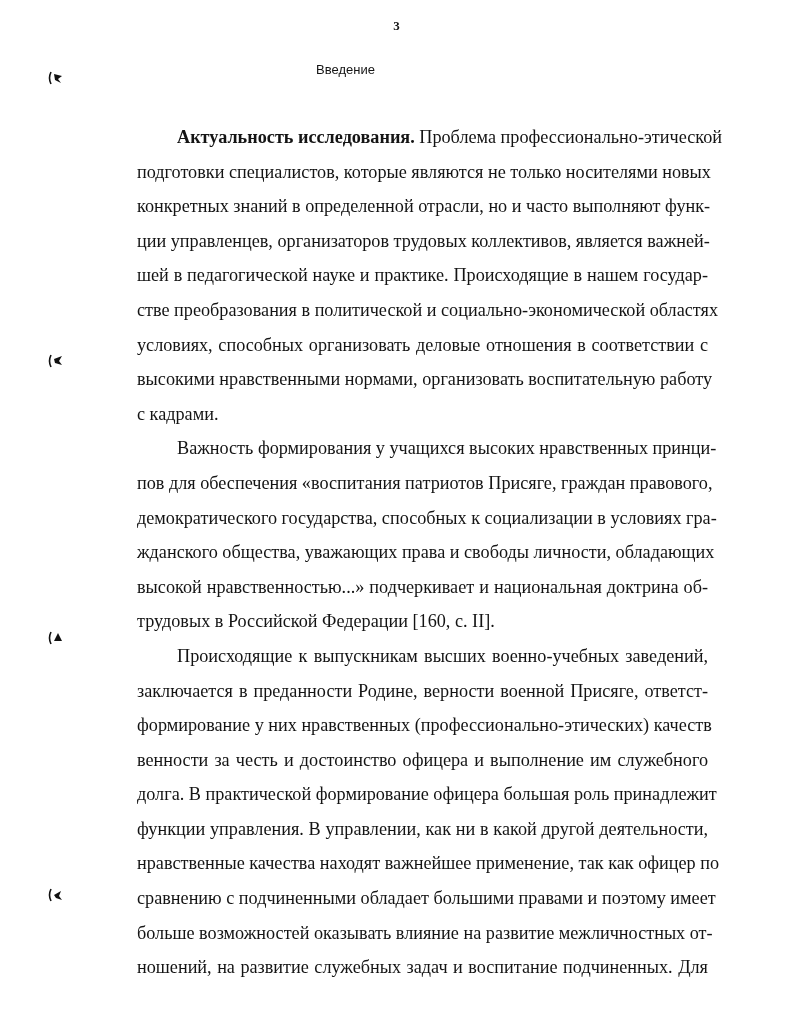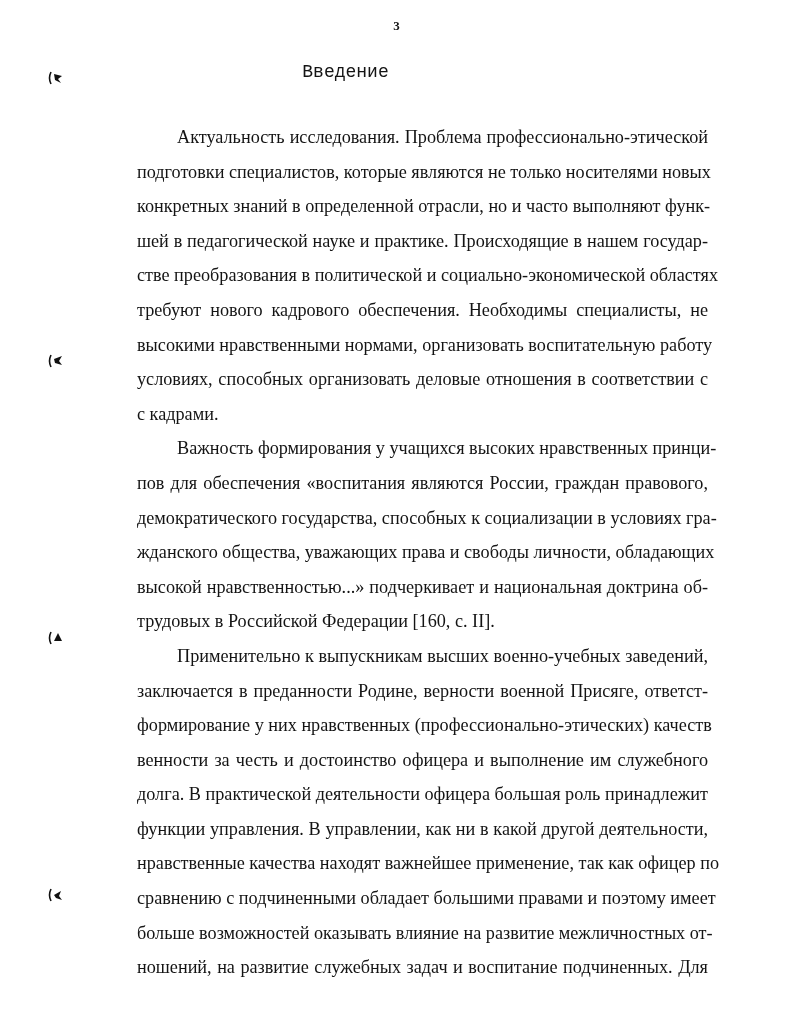--- a/index.html
+++ b/index.html
@@ -1,27 +1,27 @@
 <!DOCTYPE html>
 <html><head>
 <meta charset="utf-8">
 <style>
   html, body { margin: 0; padding: 0; background: #ffffff; }
   body { width: 793px; height: 1024px; position: relative; overflow: hidden; color: #141414; }
   .page { position: absolute; left: 0; top: 0; width: 793px; height: 1024px; background: #ffffff; }
   .page-number { position: absolute; left: 0; width: 793px; top: 18px; text-align: center;
     font-family: "Liberation Serif", serif; font-size: 13px; font-weight: bold; }
   .title { position: absolute; left: 0; width: 691px; top: 62px; text-align: center;
-    font-family: Liberation Mono, monospace; font-size: 18px; }
+    font-family: Liberation Sans, sans-serif; font-size: 13px; }
   .body-text { position: absolute; left: 137px; width: 571px; top: 120px;
     font-family: "Liberation Serif", serif; font-size: 18.2px; line-height: 34.6px; }
   .line { display: block; white-space: nowrap; text-align: justify; text-align-last: justify; height: 34.6px; }
   .line.last { text-align-last: left; }
   .line.indent { padding-left: 40px; }
-  .bold { font-weight: normal; }
+  .bold { font-weight: bold; }
   .mark { position: absolute; width: 16px; height: 16px; }
   .mark svg { width: 16px; height: 16px; display: block; }
 </style>
 </head>
 <body>
 
 <div class="page">
 
   <div class="page-number">3</div>
   <div class="title">Введение</div>
@@ -50,43 +50,43 @@
         <path d="M6 8 L13 4 L11 9 L14 13 L8 11 Z" fill="#111"></path>
       </svg>
   </div>
 
   <div class="body-text">
 
     <div>
       <span class="line indent"><span class="bold">Актуальность исследования.</span><span> Проблема профессионально-этической</span></span>
       <span class="line">подготовки специалистов, которые являются не только носителями новых</span>
       <span class="line">конкретных знаний в определенной отрасли, но и часто выполняют функ-</span>
+      <span class="line">ции управленцев, организаторов трудовых коллективов, является важней-</span>
       <span class="line">шей в педагогической науке и практике. Происходящие в нашем государ-</span>
       <span class="line">стве преобразования в политической и социально-экономической областях</span>
-      <span class="line">требуют нового кадрового обеспечения. Необходимы специалисты, не</span>
+      <span class="line">условиях, способных организовать деловые отношения в соответствии с</span>
       <span class="line">высокими нравственными нормами, организовать воспитательную работу</span>
-      <span class="line">условиях, способных организовать деловые отношения в соответствии с</span>
       <span class="line last">с кадрами.</span>
     </div>
 
     <div>
       <span class="line indent">Важность формирования у учащихся высоких нравственных принци-</span>
-      <span class="line">пов для обеспечения «воспитания являются России, граждан правового,</span>
+      <span class="line">пов для обеспечения «воспитания патриотов Присяге, граждан правового,</span>
       <span class="line">демократического государства, способных к социализации в условиях гра-</span>
       <span class="line">жданского общества, уважающих права и свободы личности, обладающих</span>
       <span class="line">высокой нравственностью...»  подчеркивает и национальная доктрина об-</span>
       <span class="line last">трудовых в Российской Федерации [160, с. II].</span>
     </div>
 
     <div>
-      <span class="line indent">Применительно к выпускникам высших военно-учебных заведений,</span>
+      <span class="line indent">Происходящие к выпускникам высших военно-учебных заведений,</span>
       <span class="line">заключается в преданности Родине, верности военной Присяге, ответст-</span>
       <span class="line">формирование у них нравственных (профессионально-этических) качеств</span>
       <span class="line">венности за честь и достоинство офицера и выполнение им служебного</span>
-      <span class="line">долга. В практической деятельности офицера большая роль принадлежит</span>
+      <span class="line">долга. В практической формирование офицера большая роль принадлежит</span>
       <span class="line">функции управления. В управлении, как ни в какой другой деятельности,</span>
       <span class="line">нравственные качества находят важнейшее применение, так как офицер по</span>
       <span class="line">сравнению с подчиненными обладает большими правами и поэтому имеет</span>
       <span class="line">больше возможностей оказывать  влияние на развитие межличностных от-</span>
       <span class="line">ношений, на развитие служебных задач и воспитание подчиненных. Для</span>
 
     </div>
   </div>
 
 </div>

